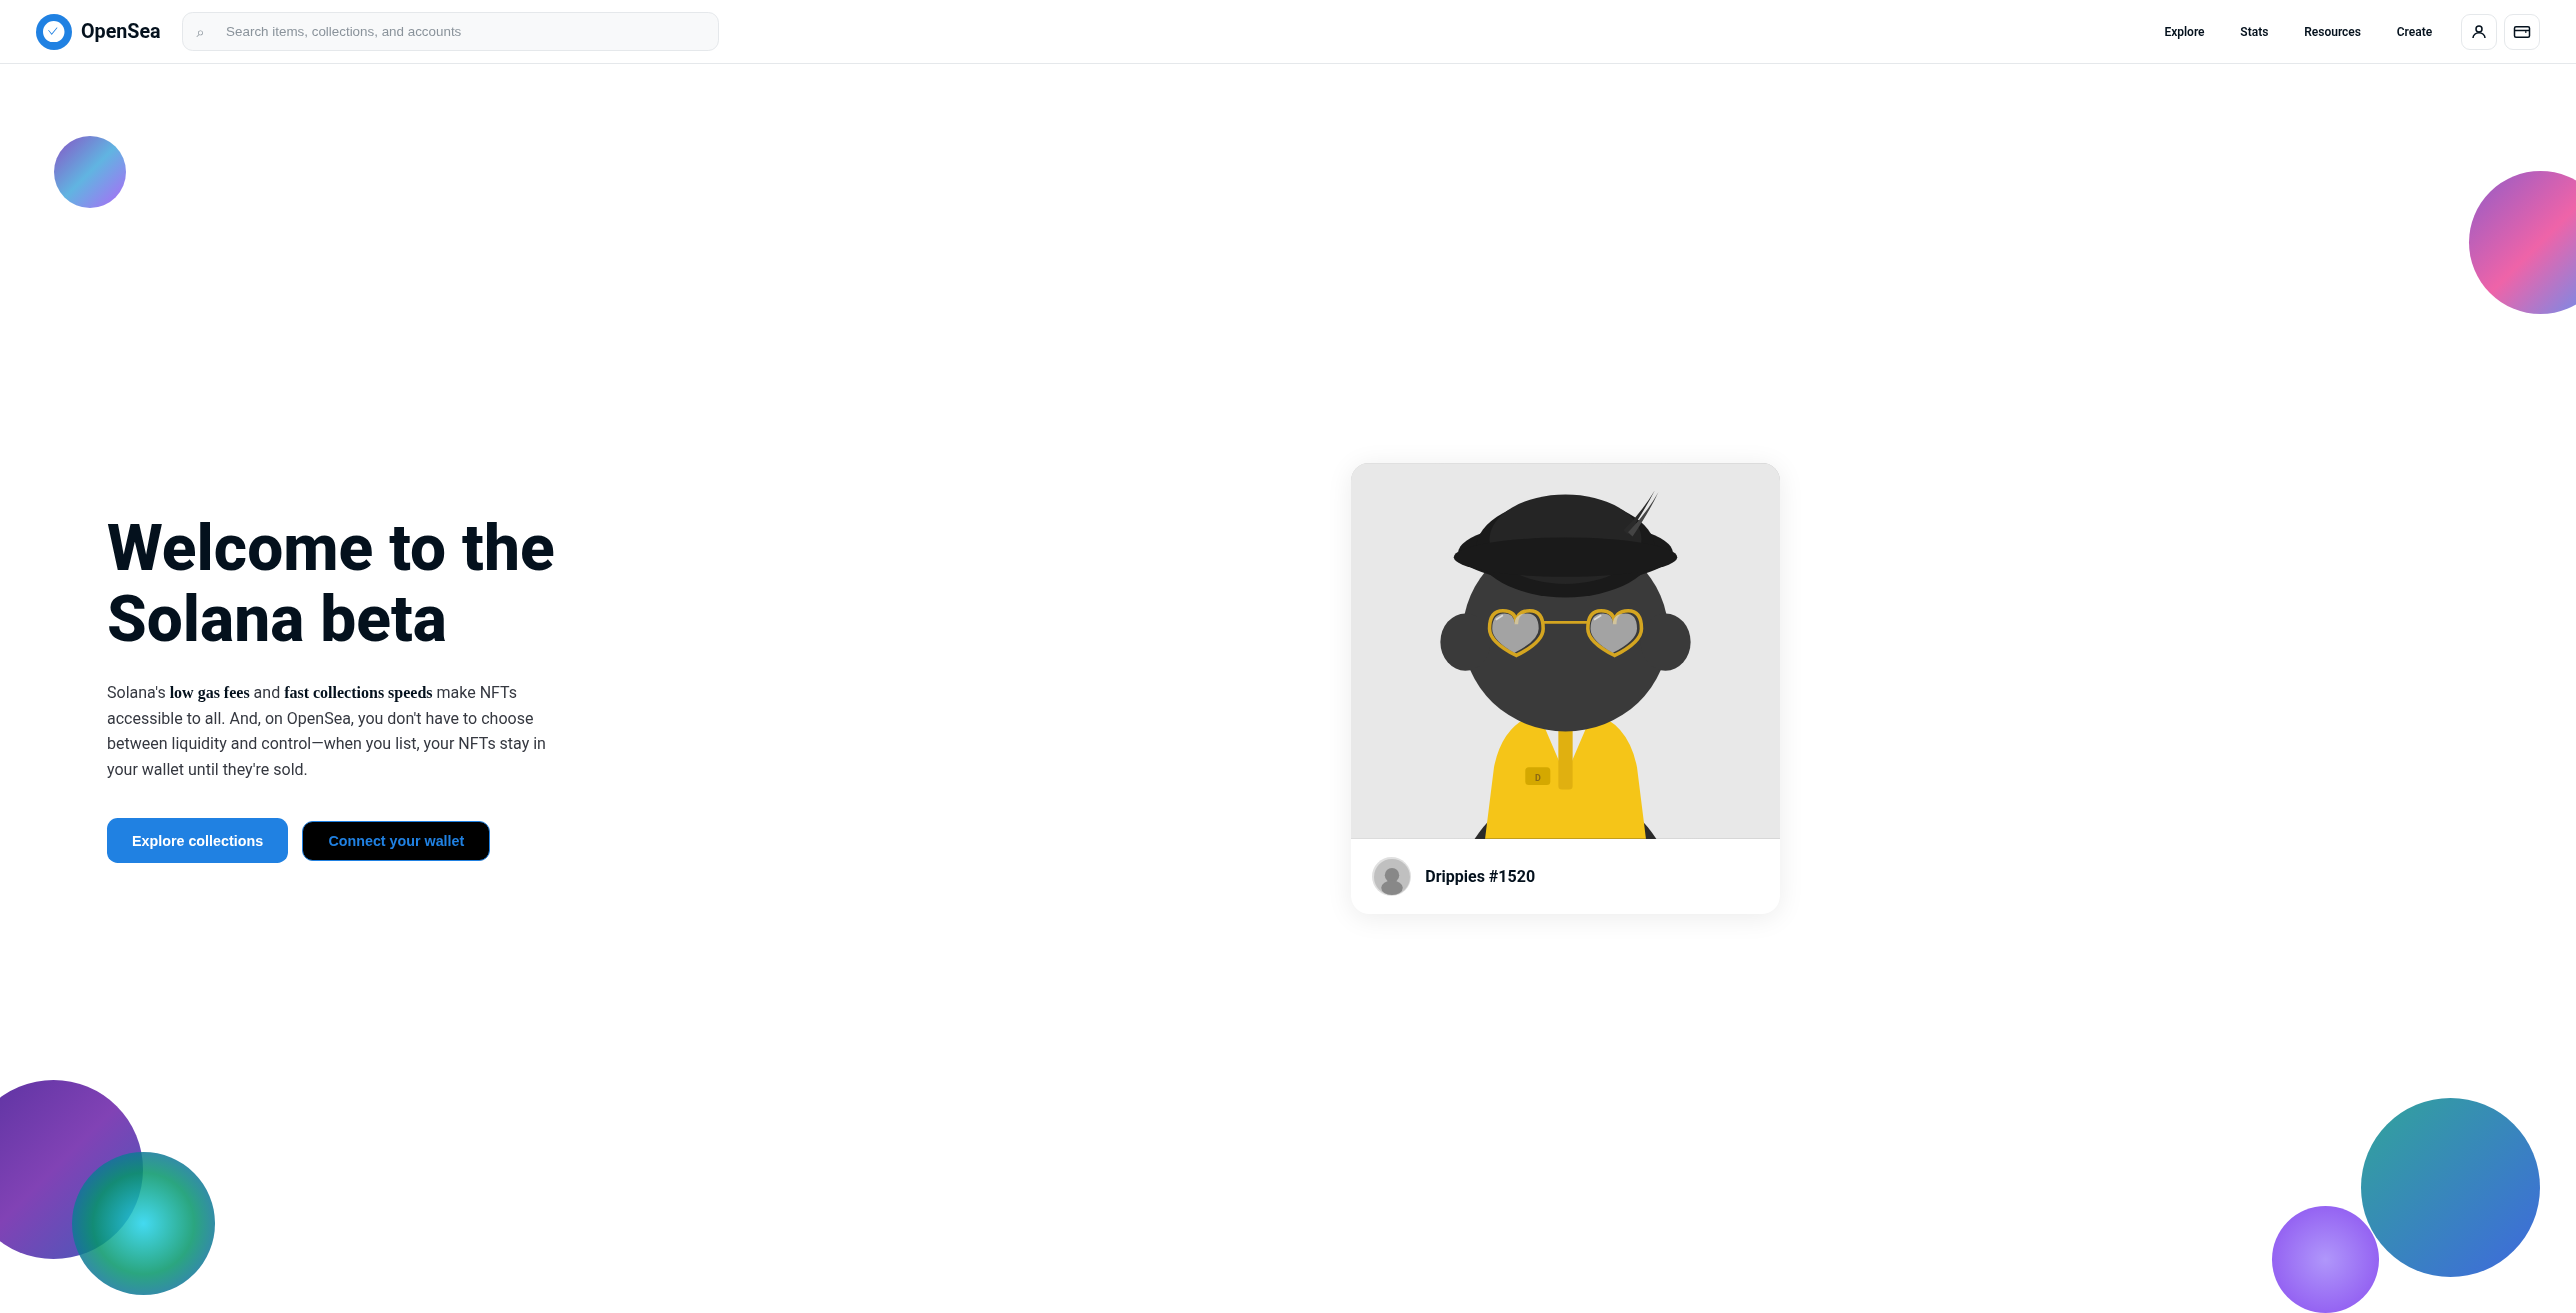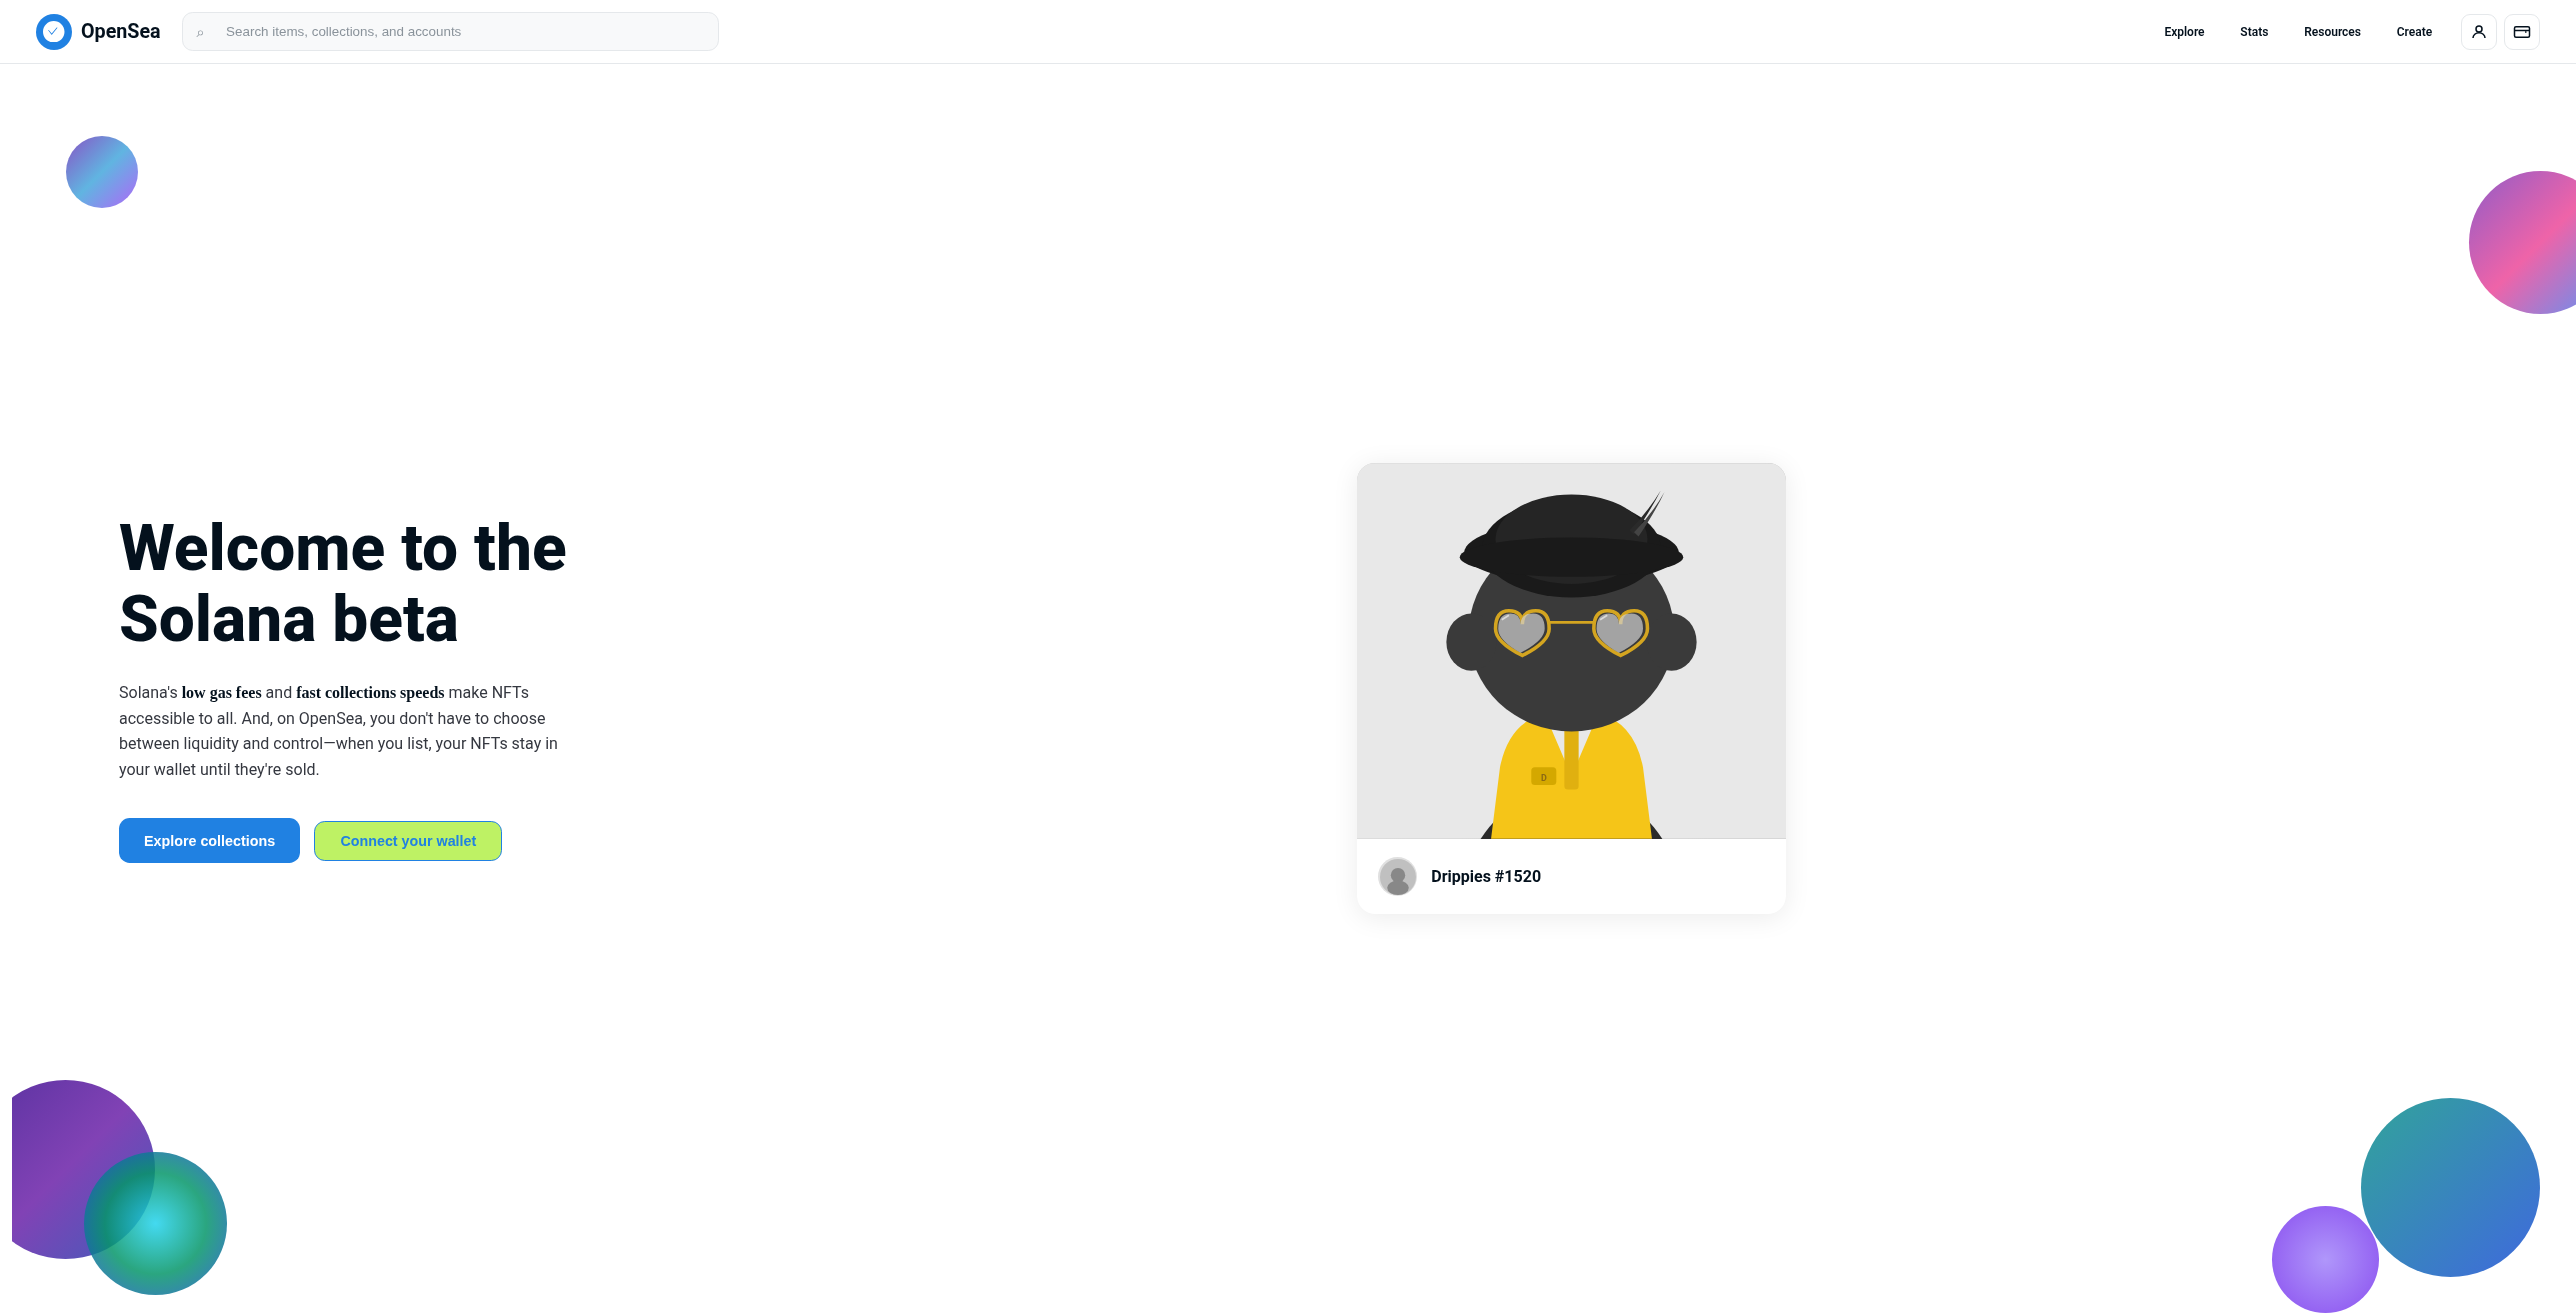--- a/index.html
+++ b/index.html
@@ -119,21 +119,20 @@
 
     
     .hero {
       display: flex;
       align-items: center;
       padding: 54px 72px 54px 107px;
       min-height: calc(100vh - 64px);
       position: relative;
       overflow: hidden;
       background: #fff;
-      margin-left: 12px;
     }
 
     .hero-left {
       flex: 1;
       max-width: 519px;
       z-index: 2;
     }
 
     .hero-title {
       font-size: 64px;
@@ -170,21 +169,21 @@
       border: none;
       border-radius: 10.7px;
       font-size: 14.3px;
       font-weight: 700;
       cursor: pointer;
       transition: background 0.2s;
     }
 
     .btn-outline {
       padding: 11px 25px;
-      background: #bef264;
+      background: #000000;
       color: #2081e2;
       border: 1.8px solid #2081e2;
       border-radius: 10.7px;
       font-size: 14.3px;
       font-weight: 700;
       cursor: pointer;
       transition: background 0.2s;
     }
 
     

